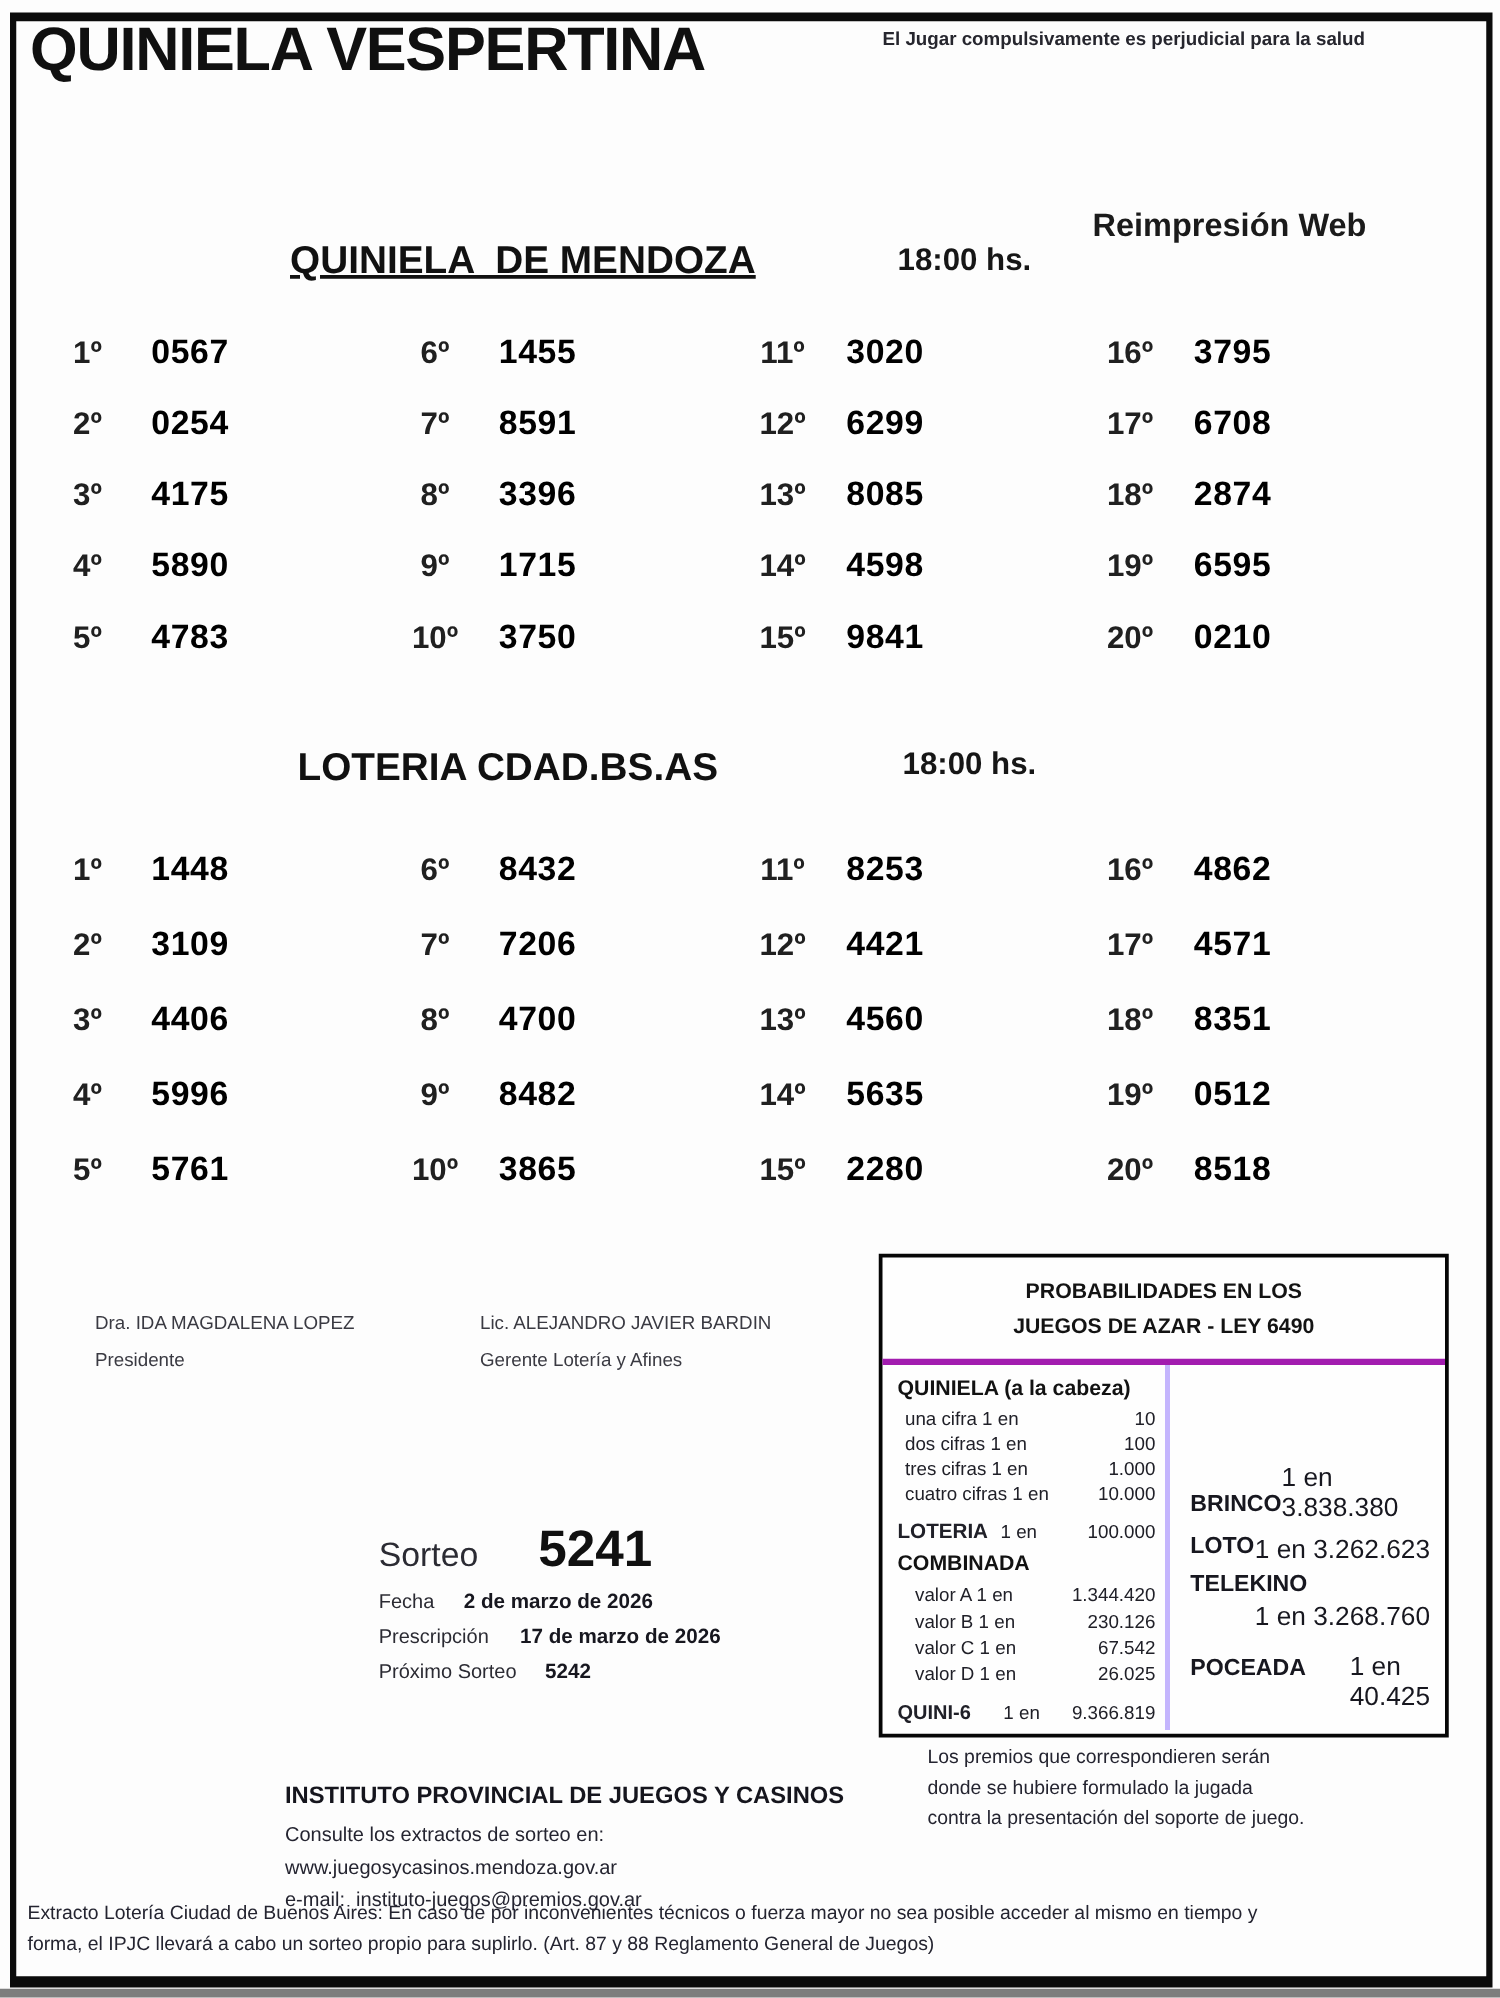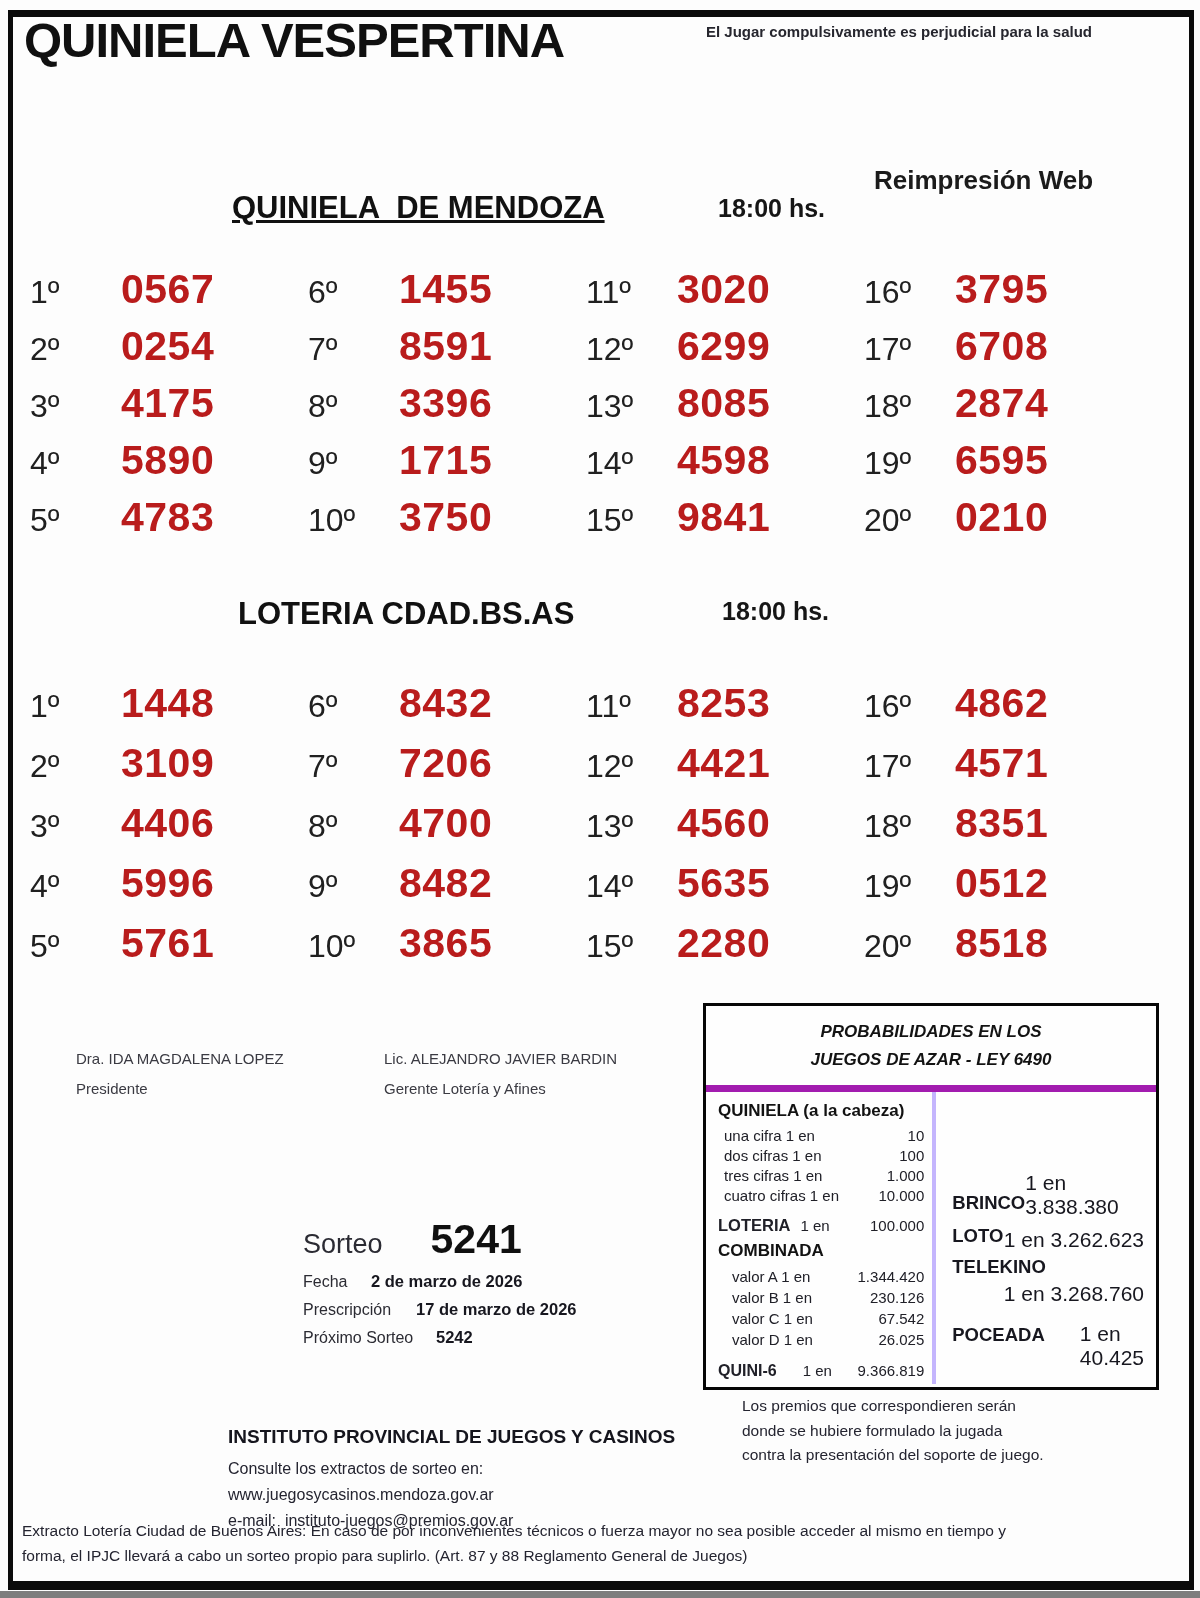--- a/index.html
+++ b/index.html
@@ -25,32 +25,32 @@
   #mendoza-title{left:232px;top:190px;text-decoration:underline;}
   #mendoza-time{left:718px;top:194px;}
   #bsas-title{left:238px;top:596px;}
   #bsas-time{left:722px;top:597px;}
 
   
   .results-grid{display:grid;grid-auto-flow:column;grid-template-columns:repeat(4,278px);}
   #mendoza-grid{left:30px;top:266px;grid-template-rows:repeat(5,57px);}
   #bsas-grid{left:30px;top:680px;grid-template-rows:repeat(5,60px);}
   .result-cell{display:flex;align-items:baseline;}
-  .pos{width:80px;text-align:left;font-size:32px;color:#202020;}
-  .num{margin-left:11px;font-size:41px;font-weight:700;letter-spacing:.5px;color:#b91c1c;}
+  .pos{width:80px;text-align:center;font-size:25px;color:#202020;font-weight:bold;}
+  .num{margin-left:11px;font-size:27px;font-weight:700;letter-spacing:.5px;color:#000000;}
 
   
   .sig{font-size:15px;color:#3a3a42;line-height:30px;}
   #sig1{left:76px;top:1044px;}
   #sig2{left:384px;top:1044px;}
 
   
   .prob-box{left:703px;top:1003px;width:456px;height:387px;border:3px solid #060606;background:#fefefe;box-sizing:border-box;}
-  .prob-header{height:86px;border-bottom:7px solid #a21caf;display:flex;flex-direction:column;justify-content:center;align-items:center;
-    font-size:17px;font-weight:700;line-height:1.6;color:#131313;box-sizing:border-box;font-style:italic;}
+  .prob-header{height:86px;border-bottom:5px solid #a21caf;display:flex;flex-direction:column;justify-content:center;align-items:center;
+    font-size:17px;font-weight:700;line-height:1.6;color:#131313;box-sizing:border-box;}
   .prob-body{display:flex;height:292px;}
   .prob-left{width:240px;border-right:4px solid #c4b5fd;padding:9px 8px 0 12px;box-sizing:border-box;}
   .prob-right{flex:1;padding:74px 12px 0 16px;box-sizing:border-box;}
   .q-head{font-size:17px;font-weight:700;margin-bottom:5px;color:#121212;}
   .prow{display:flex;align-items:baseline;font-size:15px;line-height:20px;padding-left:6px;color:#202028;}
   .prow .val{margin-left:auto;}
   .row-loteria{margin-top:9px;padding-left:0;}
   .row-loteria .lab{font-size:16.5px;font-weight:700;}
   .row-loteria .mid{margin-left:10px;}
   .c-head{font-size:17px;font-weight:700;margin-top:5px;color:#121212;}

